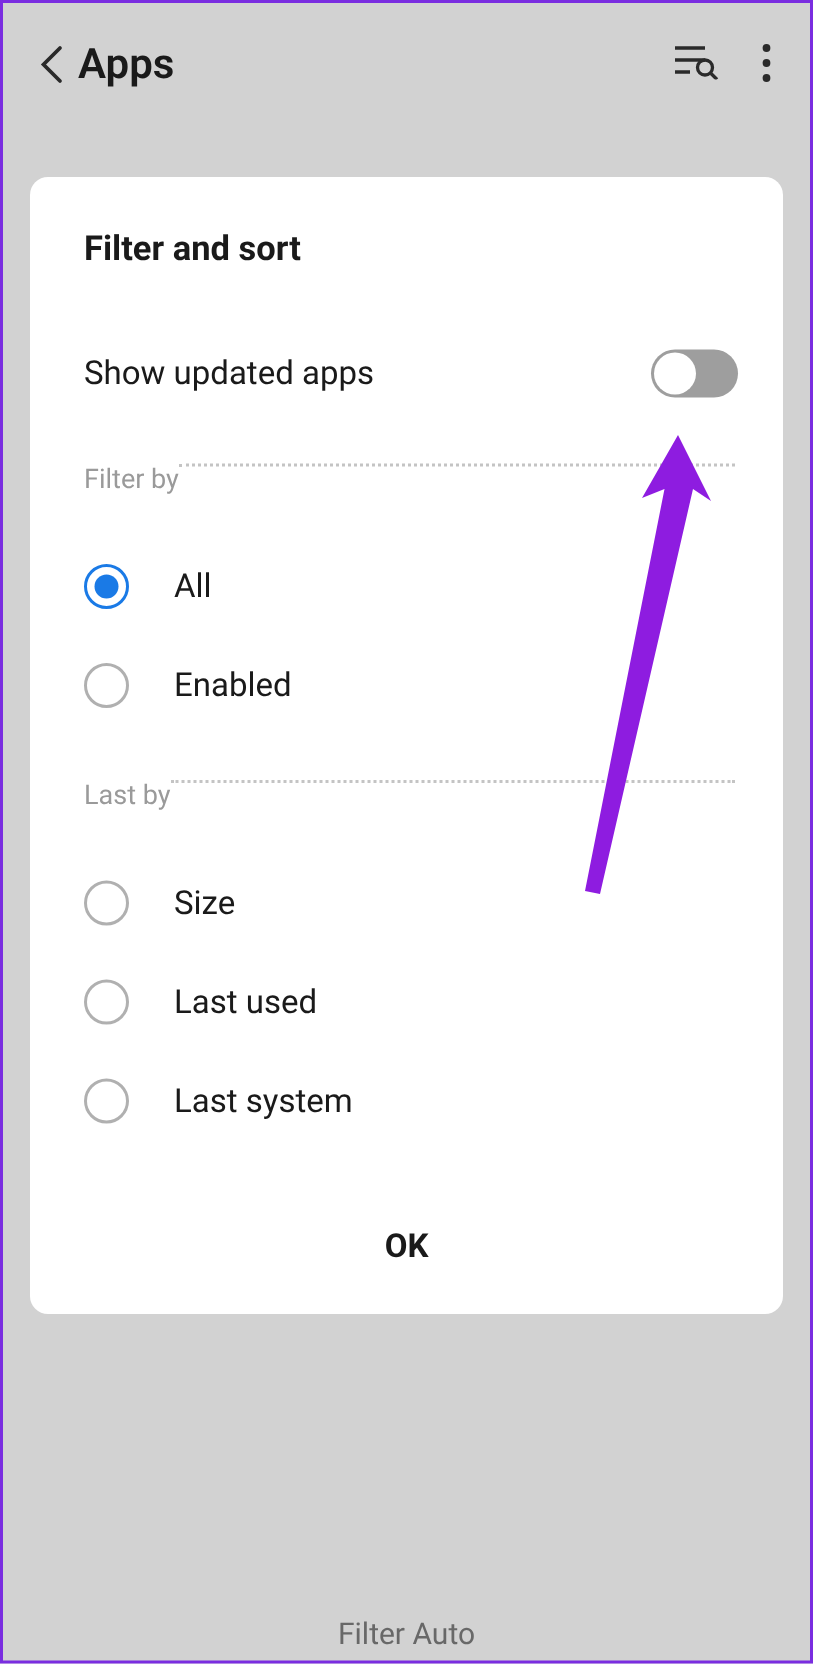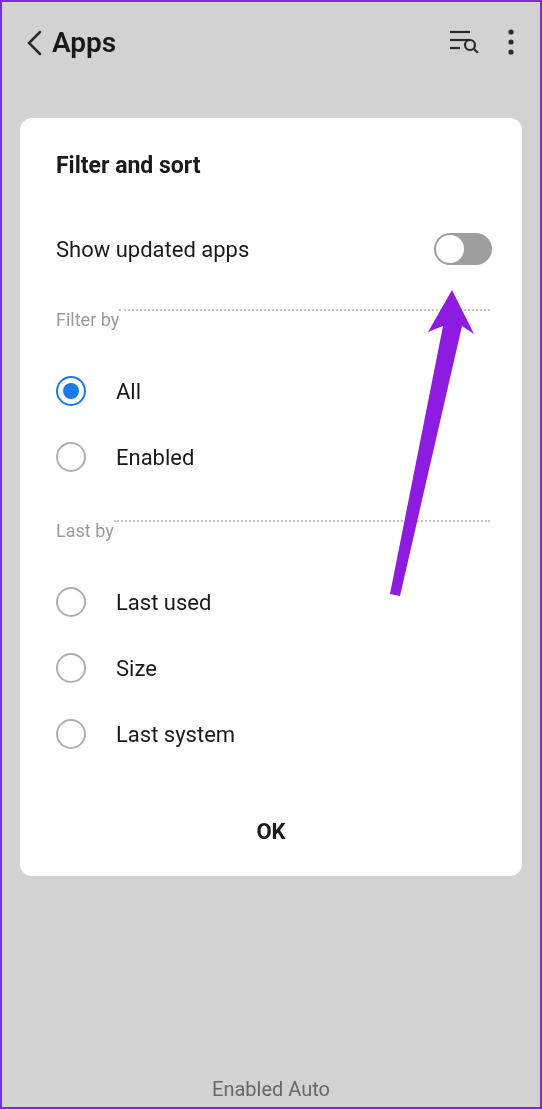--- a/index.html
+++ b/index.html
@@ -179,36 +179,36 @@
   </div>
 
   <div class="section-header">
     <div class="section-label">Last by</div>
     <div class="dotted-line"></div>
   </div>
 
   <div class="sort-group">
     <div class="radio-row">
       <div class="radio"></div>
+      <div class="radio-label">Size</div>
+    </div>
+    <div class="radio-row">
+      <div class="radio"></div>
       <div class="radio-label">Last used</div>
-    </div>
-    <div class="radio-row">
-      <div class="radio"></div>
-      <div class="radio-label">Size</div>
     </div>
     <div class="radio-row">
       <div class="radio"></div>
       <div class="radio-label">Last system</div>
     </div>
   </div>
 
   <div class="ok-button">OK</div>
 </div>
 
-<div class="bottom-text">Enabled Auto</div>
+<div class="bottom-text">Filter Auto</div>
 
 <svg class="arrow-annotation" width="120" height="320" viewBox="0 0 120 320">
   <defs>
     <linearGradient id="arrgrad" x1="0" y1="0" x2="0" y2="1">
       <stop offset="0%" stop-color="#8e1ce0"></stop>
       <stop offset="100%" stop-color="#8e1ce0"></stop>
     </linearGradient>
   </defs>
   <path d="M 82 6 L 58 48 L 73 42 L 20 310 L 30 312 L 92 42 L 104 50 Z" fill="url(#arrgrad)"></path>
 </svg>

